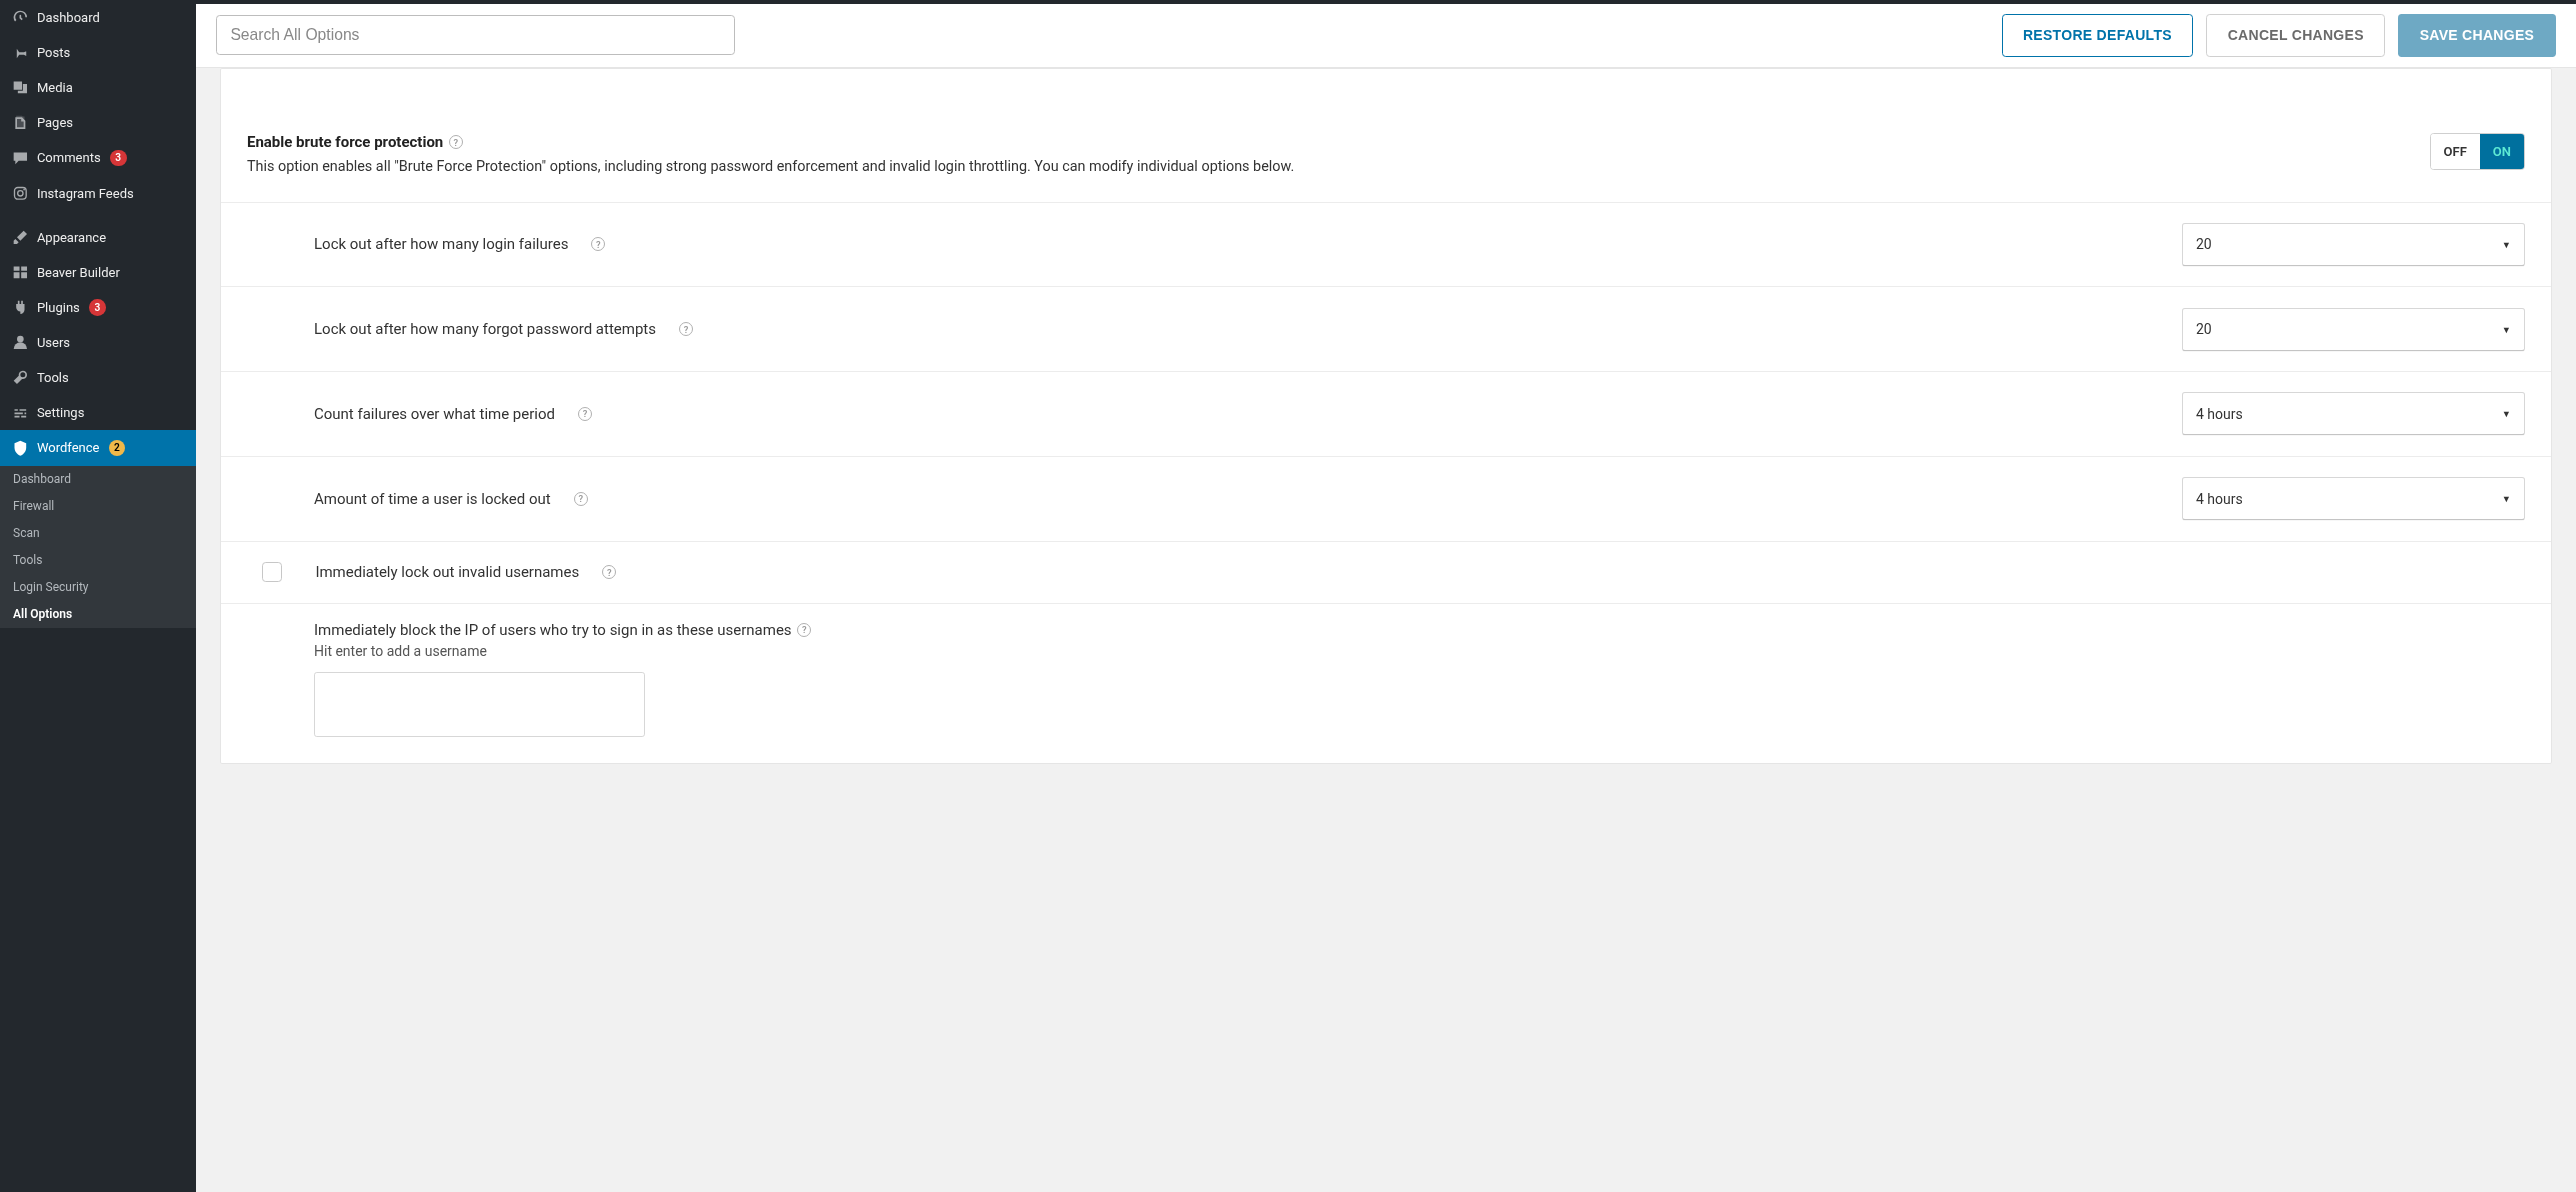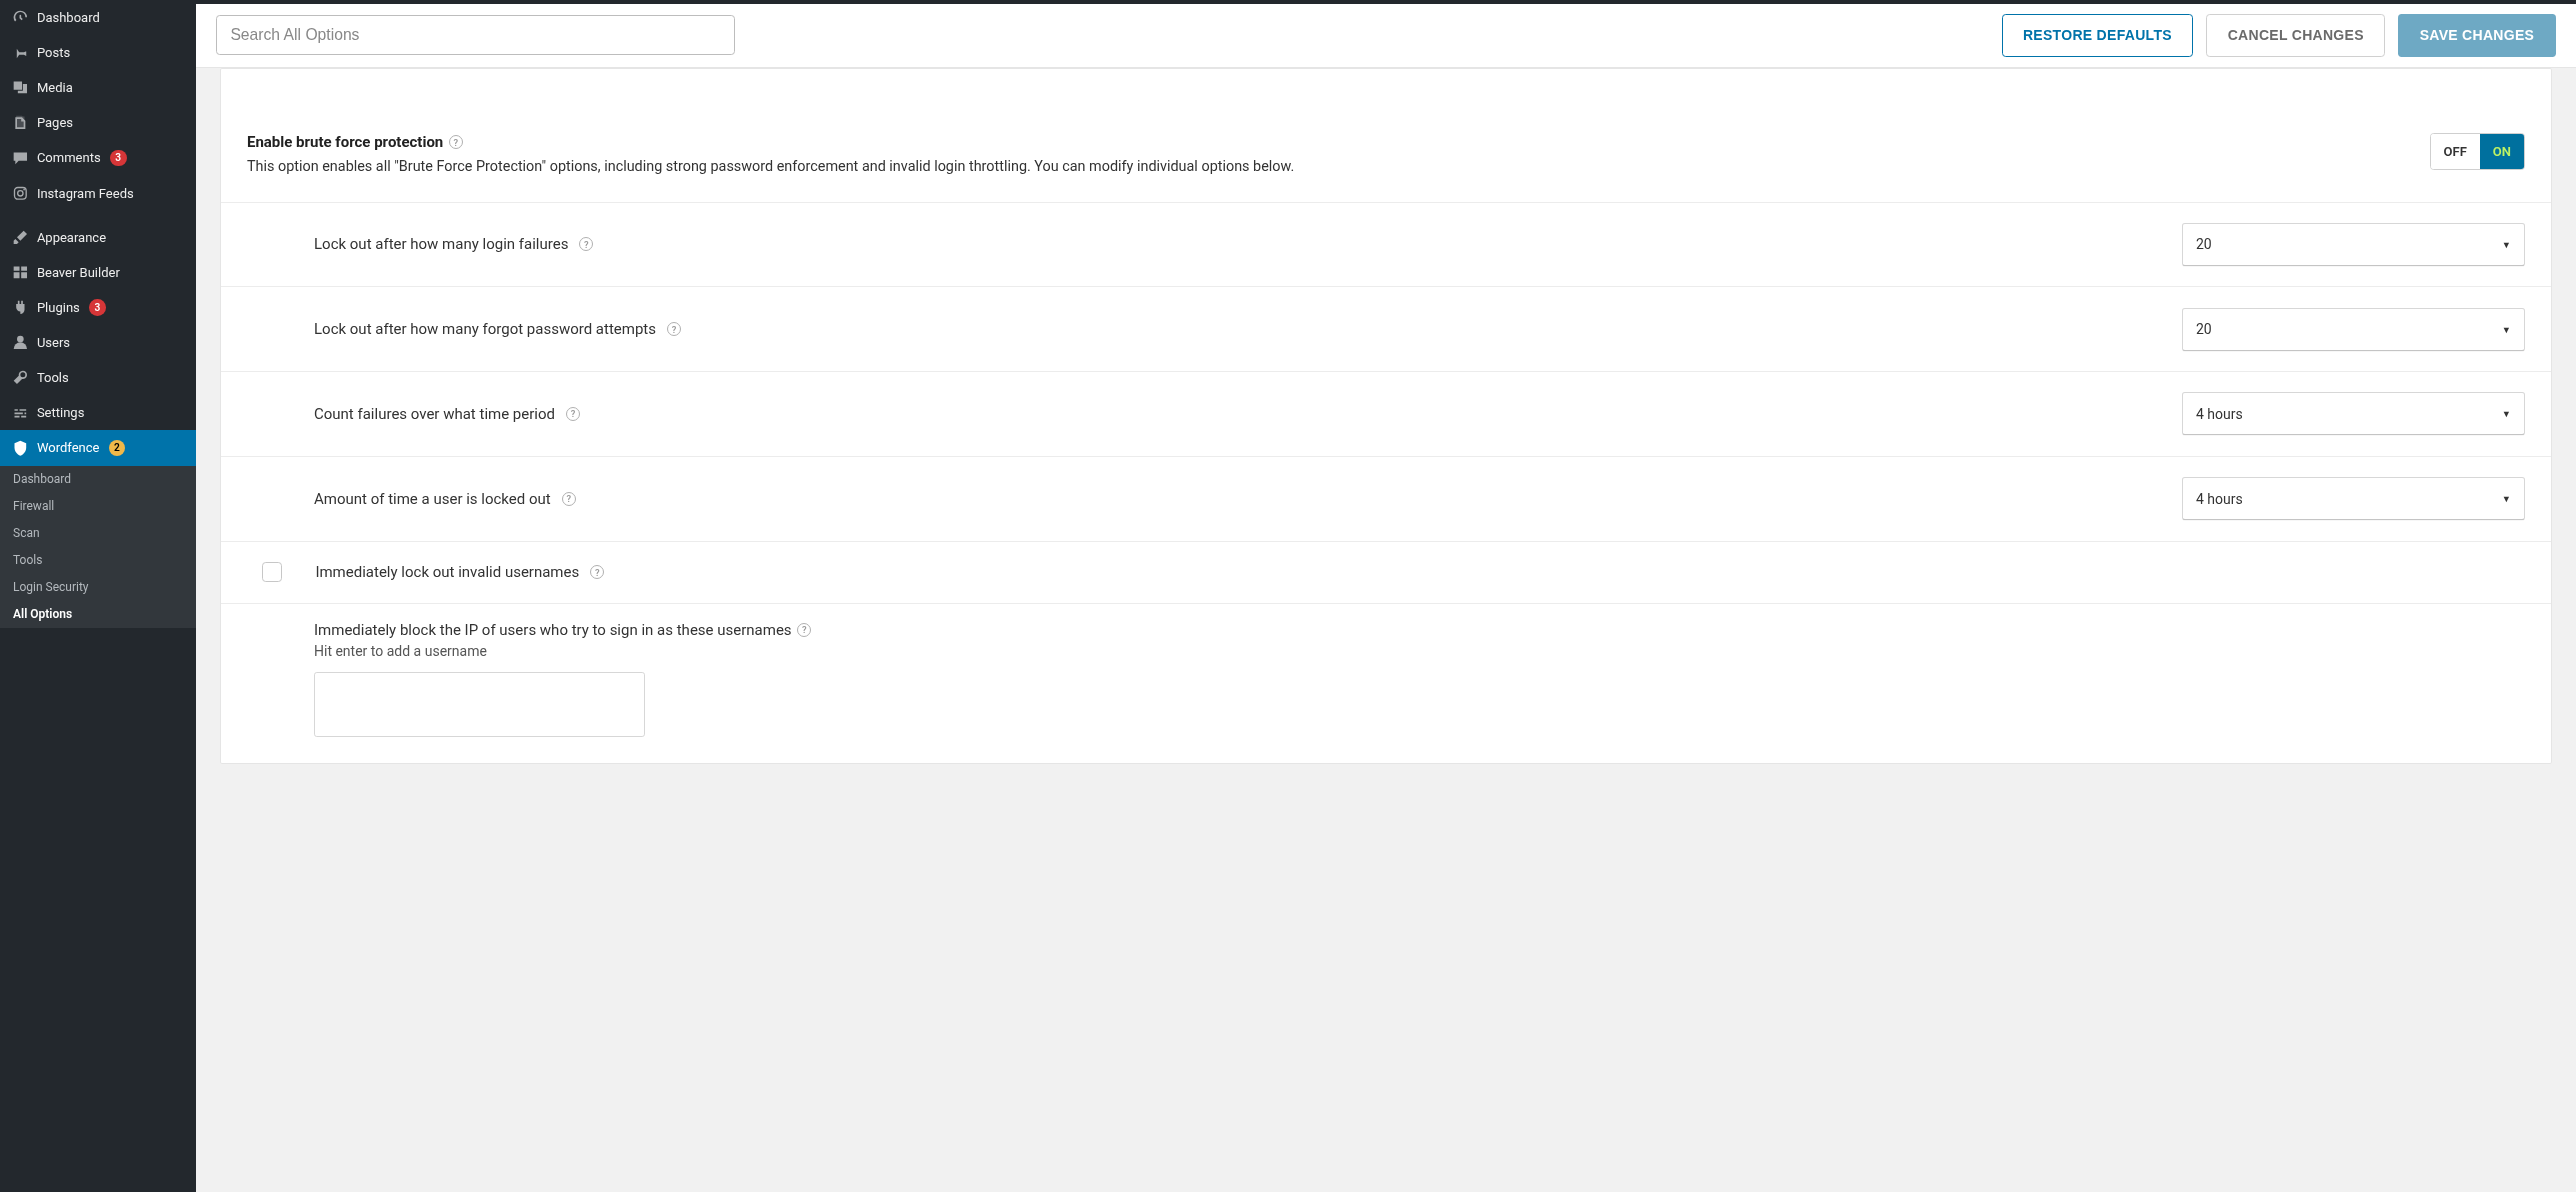--- a/index.html
+++ b/index.html
@@ -103,28 +103,28 @@
   .sec-desc  { margin-top:5.6px; font-size:14.4px; color:#333; line-height:1.45; }
 
   .toggle {
     display:flex; border:0.9px solid #cfcfcf; border-radius:3.7px; overflow:hidden;
     height:37px;
   }
   .toggle > div {
     padding:0 13px; display:flex; align-items:center; font-weight:600; font-size:13px; cursor:pointer;
   }
   .toggle .off { background:#fff; color:#333; }
-  .toggle .on  { background:#00709e; color:#bef264; }
+  .toggle .on  { background:#00709e; color:#5eead4; }
 
   .option-row {
     display:flex; align-items:center; gap:18.5px;
     padding: 20.4px 26px 20.4px 93px;
     border-top:0.9px solid #ececec;
   }
-  .opt-label { flex:1; font-size:15px; color:#333; display:flex; align-items:center; gap:11px; }
+  .opt-label { flex:1; font-size:15px; color:#333; display:flex; align-items:center; gap:23px; }
   .opt-sub   { margin-top:2.8px; font-size:14px; color:#555; }
 
   .select {
     width:343px; height:43px;
     border:0.9px solid #d7d7d7; border-bottom-color:#c4c4c4;
     border-radius:2.8px; background:#fff;
     display:flex; align-items:center; justify-content:space-between;
     padding:0 13px; font-size:14px; color:#333; cursor:pointer;
     box-shadow: 0 0.9px 0 rgba(0,0,0,0.03);
   }

